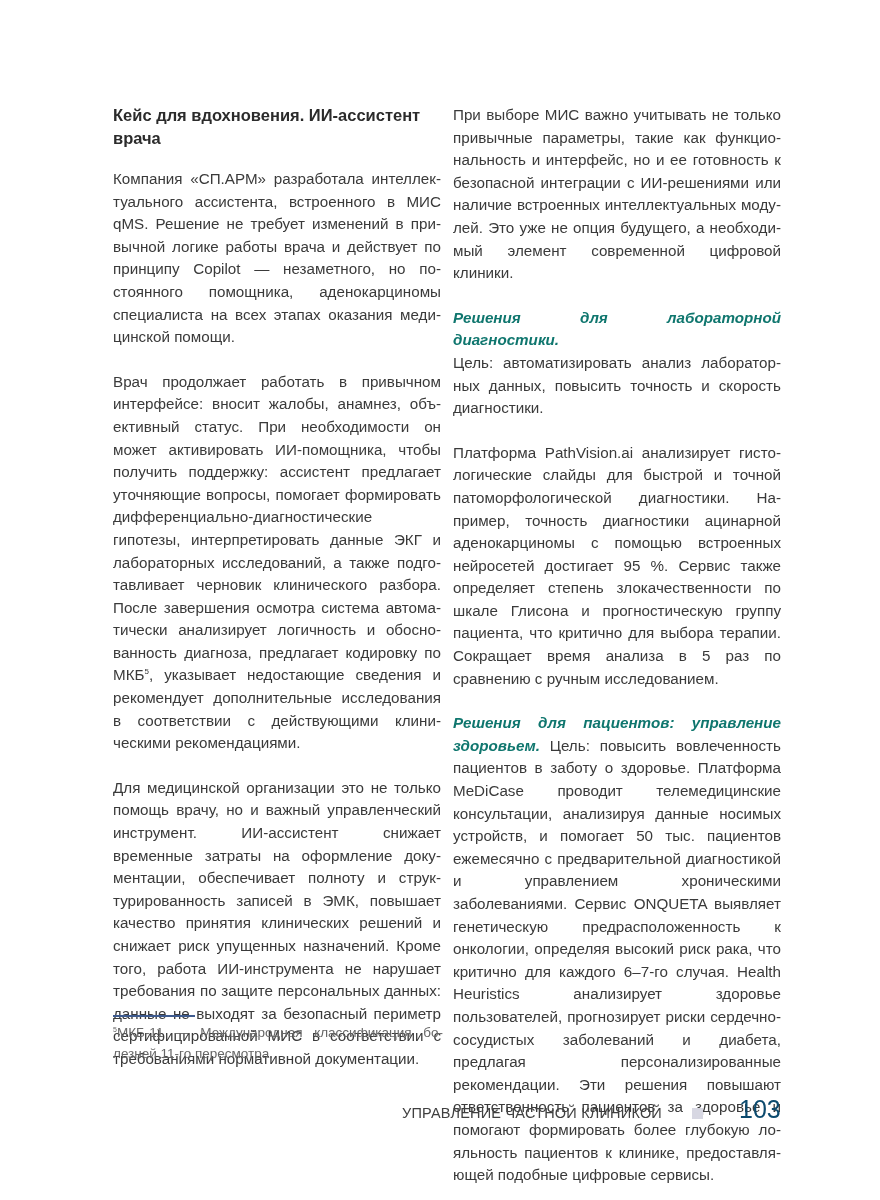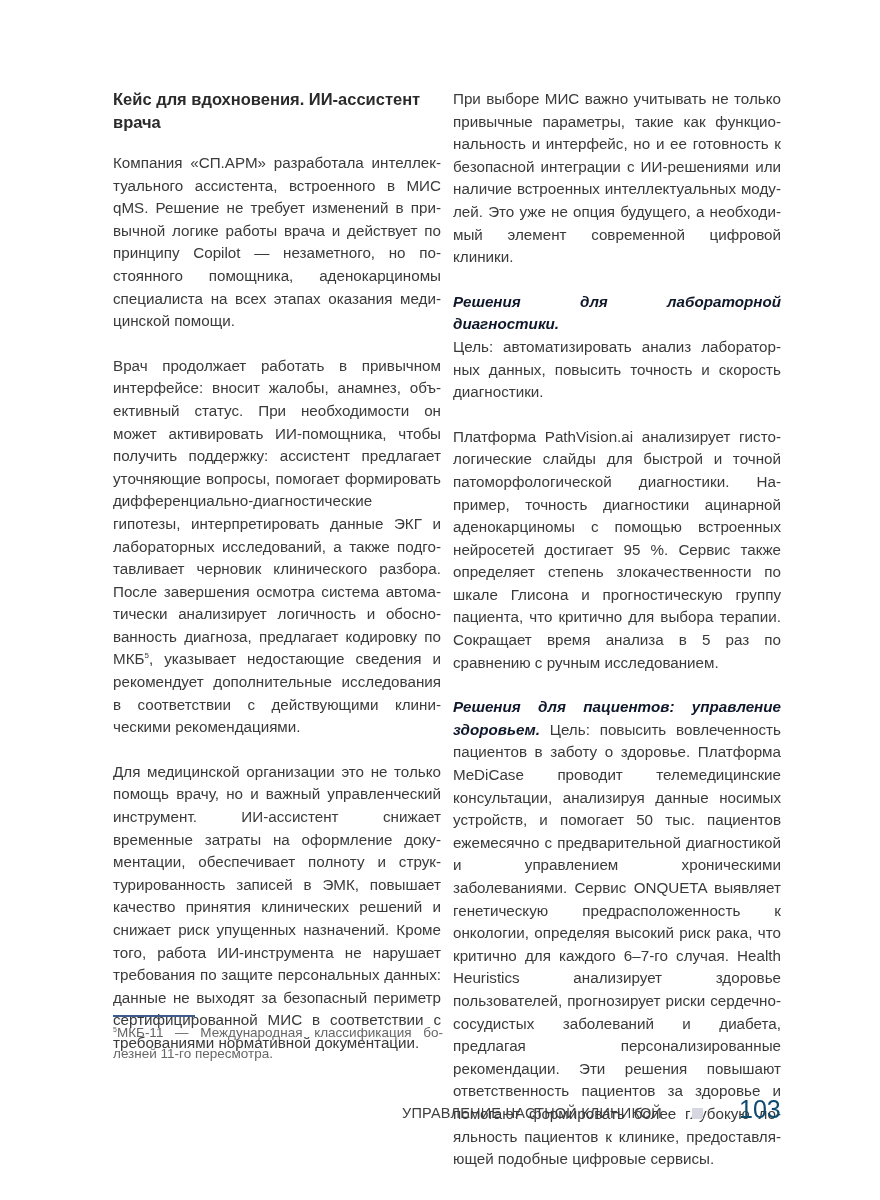--- a/index.html
+++ b/index.html
@@ -2,32 +2,32 @@
 <html><head>
 <meta charset="utf-8">
 <style>
   html, body { margin: 0; padding: 0; }
   body {
     width: 880px; height: 1200px; background: #ffffff;
     font-family: "Liberation Sans", "DejaVu Sans", sans-serif;
     color: #3a3a3a; position: relative; overflow: hidden;
   }
   .col {
-    position: absolute; top: 88px; width: 328px;
+    position: absolute; top: 104px; width: 328px;
     font-size: 15.2px; line-height: 22.6px; text-align: justify;
     hyphens: manual;
   }
   .col-left { left: 113px; }
   .col-right { left: 453px; }
   .heading {
     font-weight: bold; font-size: 16.5px; line-height: 23px;
     color: #2b2b2b; margin: 0 0 18px 0; text-align: left;
   }
   p { margin: 0 0 22px 0; }
-  .subhead { font-weight: bold; font-style: italic; color: #0f172a; }
+  .subhead { font-weight: bold; font-style: italic; color: #0f766e; }
   .goal-label { }
   sup { font-size: 8px; line-height: 0; vertical-align: 6px; }
   .fn-rule {
     position: absolute; left: 113px; top: 1015px; width: 82px; height: 1.5px;
     background: #3e5b8f;
   }
   .footnote {
     position: absolute; left: 113px; top: 1022px; width: 330px;
     font-size: 13.5px; line-height: 21px; color: #666; text-align: justify;
   }

